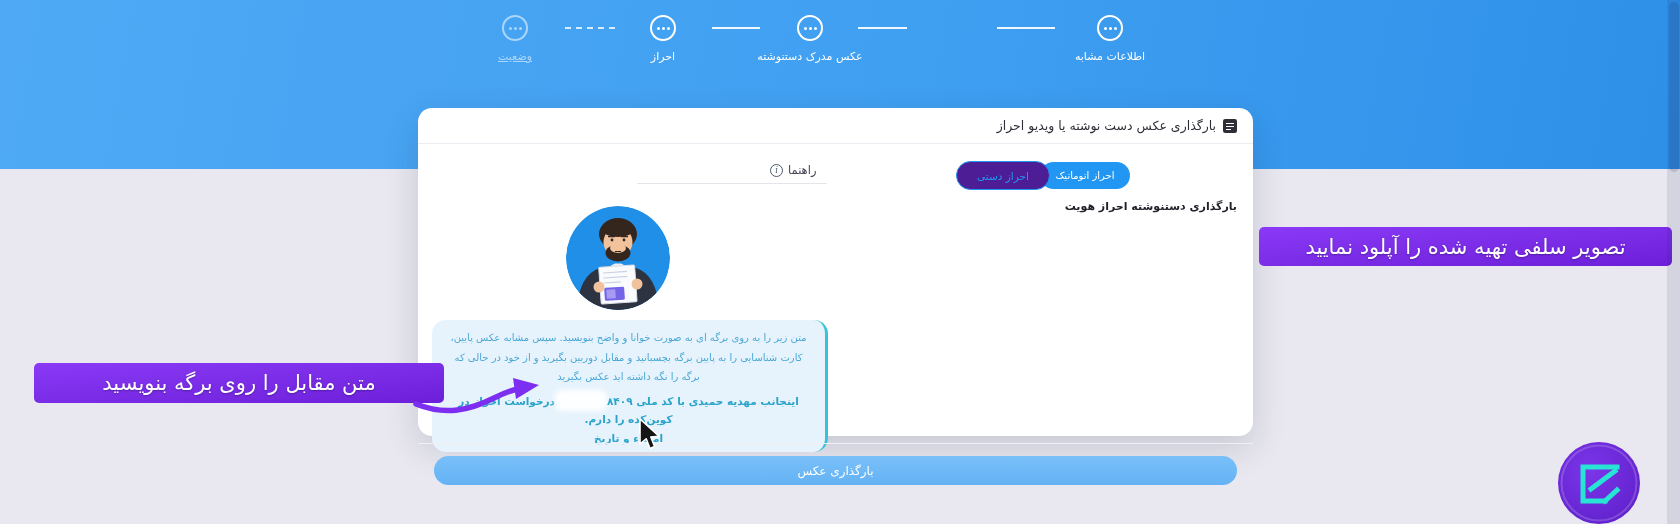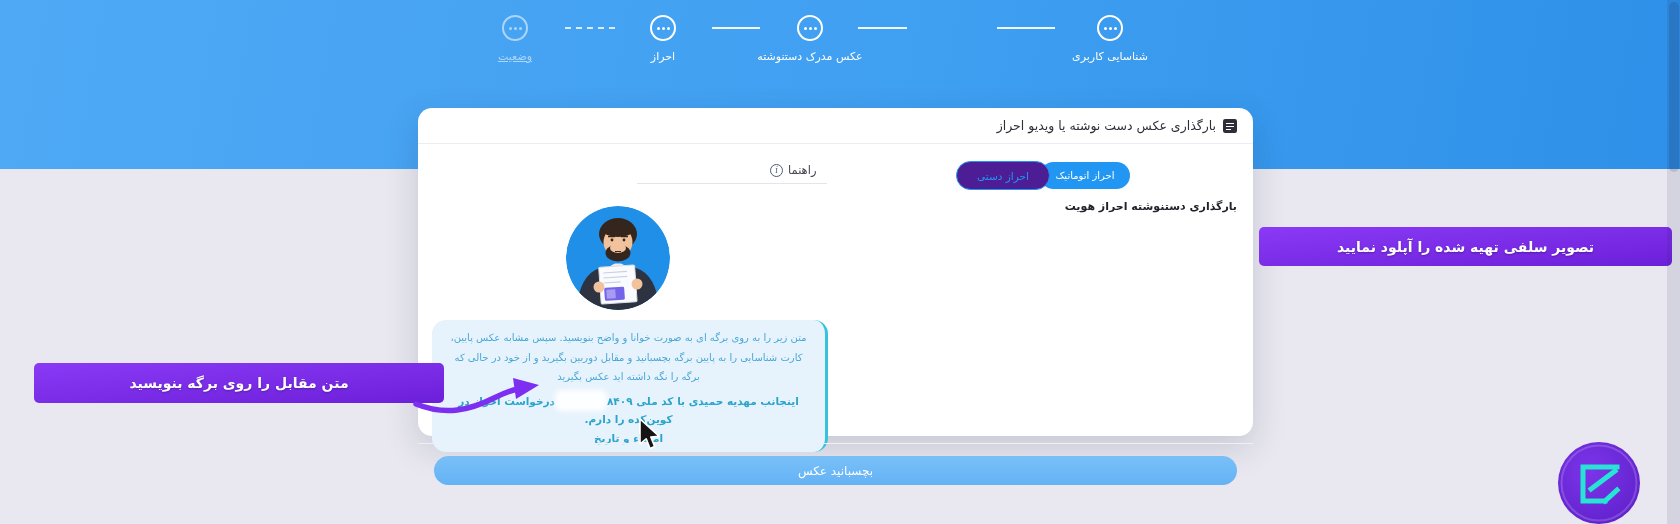--- a/index.html
+++ b/index.html
@@ -63,21 +63,21 @@
   .instr-sign{margin-top:3px;font-size:10.5px;font-weight:bold;color:var(--instruction-teal,#2aa4cb);text-align:center;}
 
   .hr2{position:absolute;top:335px;left:0;width:100%;border-top:1px solid #f0f0f4;}
   .submit-btn{position:absolute;left:16px;top:348px;width:803px;height:29px;border:0;border-radius:15px;
     background:linear-gradient(#79c0f8,#64b2f5);color:#fff;font-size:12px;
     display:flex;align-items:center;justify-content:center;cursor:pointer;}
 
   
   .callout{position:absolute;display:flex;align-items:center;justify-content:center;
     background:linear-gradient(175deg,#8a3af6,#6c1fd8);border-radius:5px;
-    color:#fff;font-size:14px;font-weight:bold;text-shadow:0 1px 2px rgba(0,0,0,.28);text-align:center;}
+    color:#fff;font-size:21px;font-weight:normal;text-shadow:0 1px 2px rgba(0,0,0,.28);text-align:center;}
   .callout-right{left:1259px;top:227px;width:413px;height:39px;}
   .callout-left{left:9px;top:363px;width:410px;height:40px;margin-left:25px;}
   .annot-arrow{position:absolute;left:412px;top:372px;width:130px;height:42px;}
 
   .cursor{position:absolute;left:638px;top:418px;width:24px;height:34px;z-index:9;}
   .logo{position:absolute;left:1557px;top:441px;width:84px;height:84px;}
 
   .scrollbar{position:absolute;right:0;top:0;width:13px;height:524px;background:rgba(30,40,90,.10);}
   .scroll-thumb{position:absolute;right:1.5px;top:2px;width:10px;height:170px;border-radius:5px;background:rgba(20,30,70,.14);}
 </style>
@@ -88,21 +88,21 @@
 
   <div class="blue-band"></div>
 
   <div>
     <div class="step" style="left:1035px">
       <span class="step-circle">
           <i></i>
           <i></i>
           <i></i>
         </span>
-      <span class="step-label">شناسایی کاربری</span>
+      <span class="step-label">اطلاعات مشابه</span>
     </div>
     <div class="step" style="left:735px">
       <span class="step-circle">
           <i></i>
           <i></i>
           <i></i>
         </span>
       <span class="step-label">عکس مدرک دستنوشته</span>
     </div>
     <div class="step" style="left:588px">
@@ -184,21 +184,21 @@
 
     <div class="instr-box">
       <div class="instr-body">متن زیر را به روی برگه ای به صورت خوانا و واضح بنویسید. سپس مشابه عکس پایین، کارت شناسایی را به پایین برگه بچسبانید و مقابل دوربین بگیرید و از خود در حالی که برگه را نگه داشته اید عکس بگیرید</div>
       <div class="instr-statement">
         <span>اینجانب مهدیه حمیدی با کد ملی ۸۴۰۹</span><span class="redact"></span><span>درخواست احراز در کوین‌کده را دارم.</span>
       </div>
       <div class="instr-sign">امضاء و تاریخ</div>
     </div>
 
     <div class="hr2"></div>
-    <button class="submit-btn">بچسبانید عکس</button>
+    <button class="submit-btn">بارگذاری عکس</button>
   </section>
 
   <div class="callout callout-right">تصویر سلفی تهیه شده را آپلود نمایید</div>
   <div class="callout callout-left">متن مقابل را روی برگه بنویسید</div>
 
   <svg class="annot-arrow" viewBox="0 0 130 42">
     <path d="M4 32 C 34 44, 58 38, 82 26 C 92 21, 100 18, 106 17" stroke="#7c2ff0" stroke-width="5.5" fill="none" stroke-linecap="round"></path>
     <path d="M101 6 L127 13 L104 27 Z" fill="#7c2ff0"></path>
   </svg>
 

